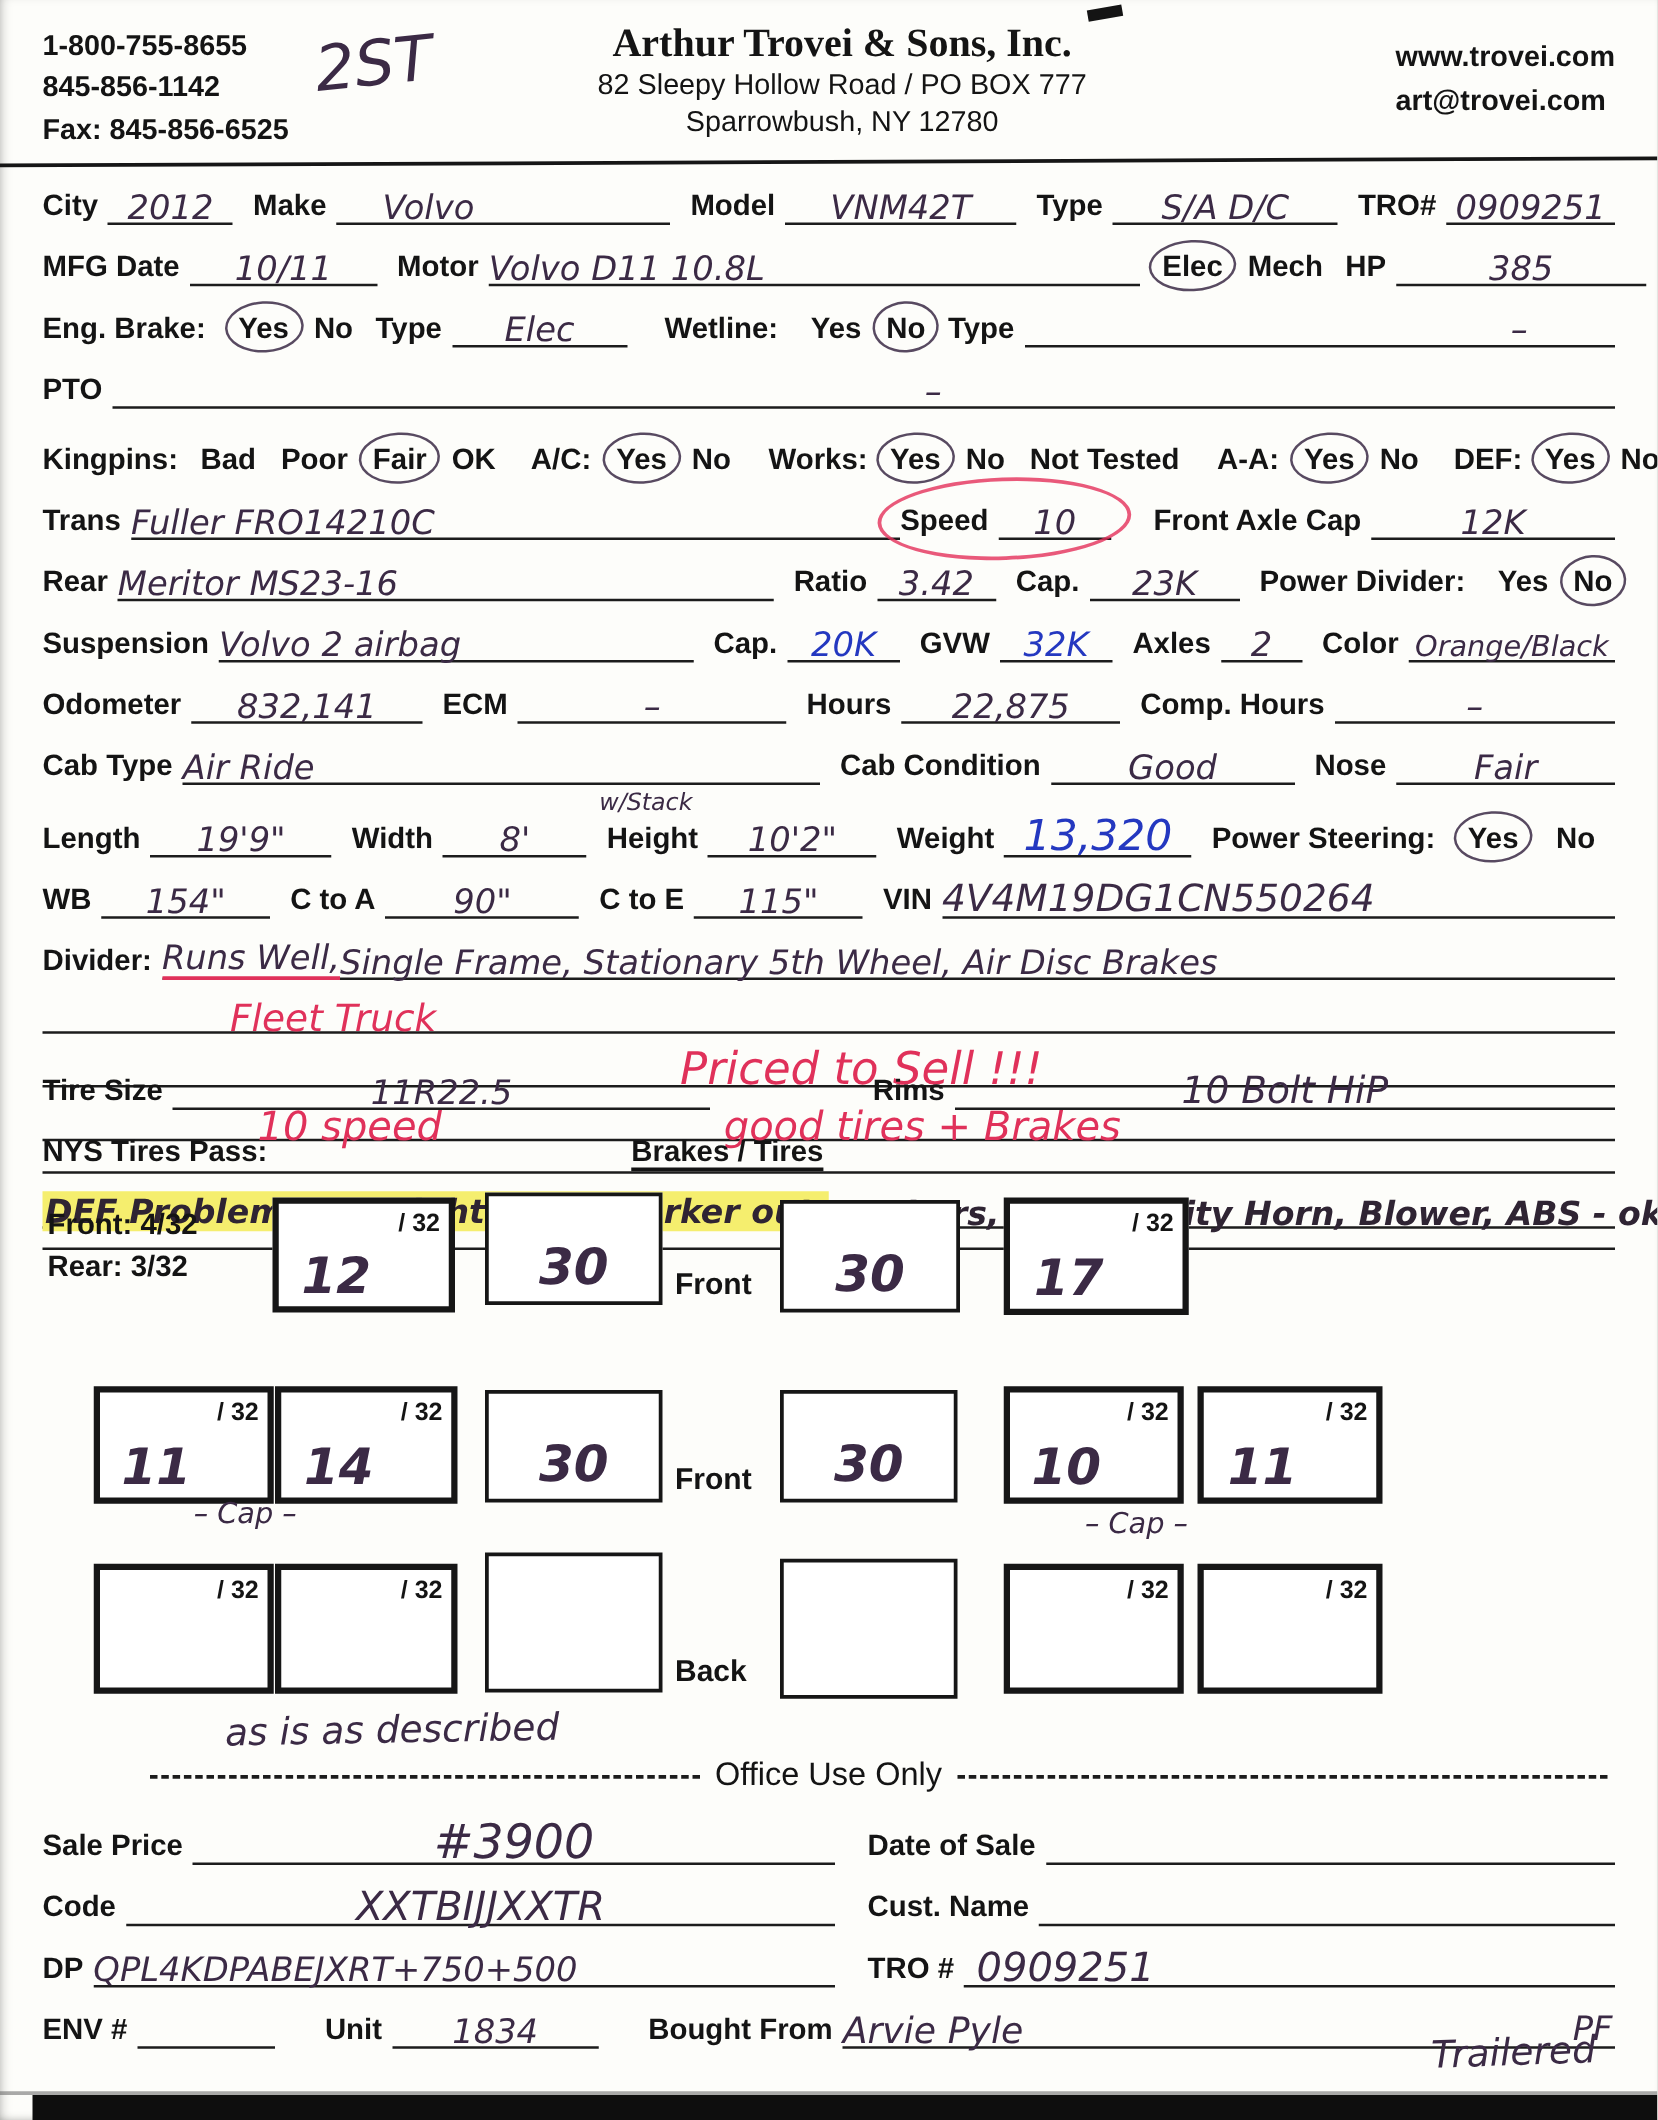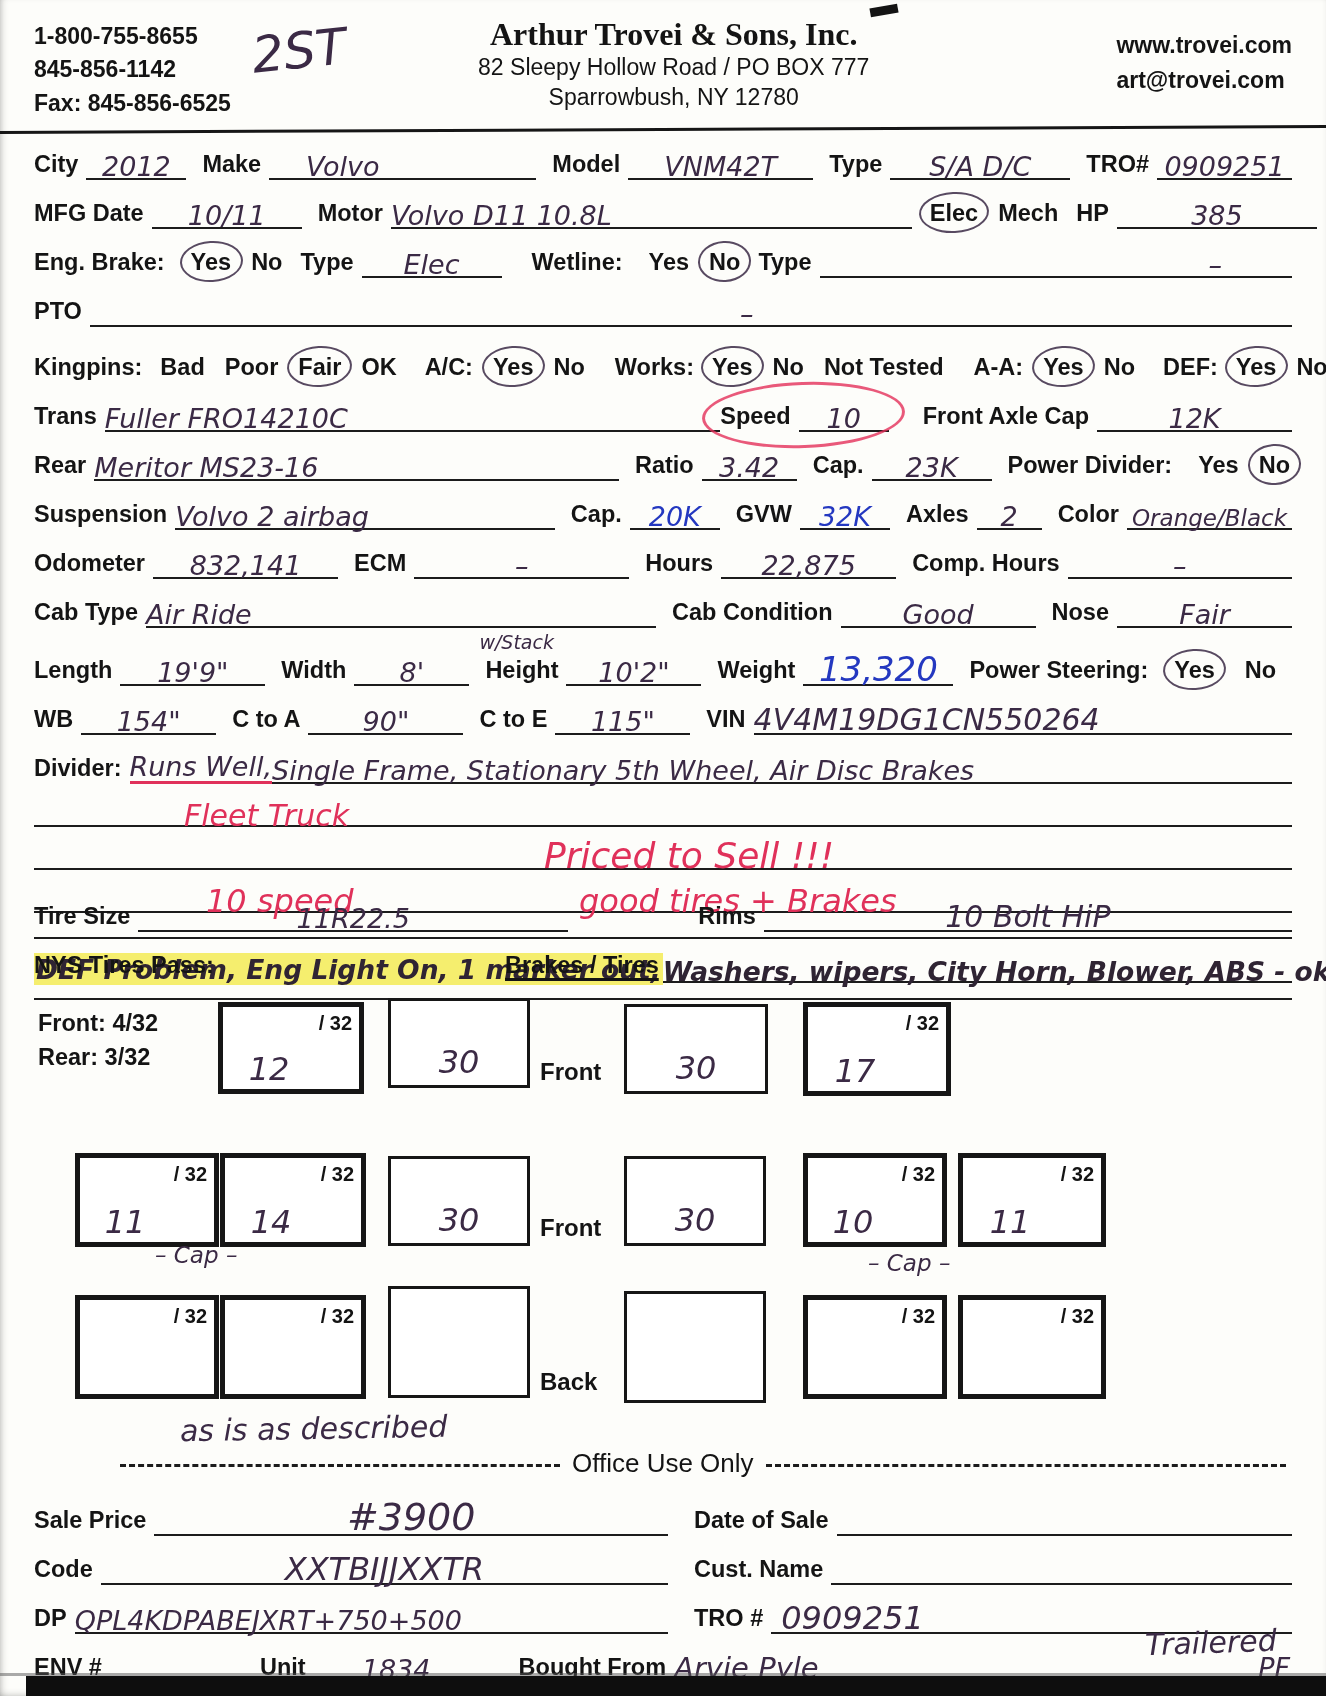--- a/index.html
+++ b/index.html
@@ -40,29 +40,29 @@
   .note-above{position:absolute;top:-24px;left:-6px;font-size:19px;}
   
   .rline{position:relative;border-bottom:2.5px solid #1c1c1c;height:41px;margin:0 34px;}
   .rline .hw{position:absolute;bottom:-6px;}
   .hl-line{position:relative;border-bottom:2.5px solid #1c1c1c;height:42px;margin:0 34px;
            display:flex;align-items:flex-end;}
   .hl-line .hw{font-size:26.5px;margin-bottom:-4px;color:#2f2433;font-weight:bold;}
   .hl{background:#f5ee6e;box-shadow:0 -6px 0 6px #f5ee6e00;padding:4px 2px 2px 2px;}
   .thinline{border-bottom:2px solid #1c1c1c;height:15px;margin:0 34px;}
   
-  .lower{position:absolute;top:896px;left:0;right:0;}
+  .lower{position:absolute;top:852px;left:0;right:0;}
   .nysrow{position:relative;margin:20px 34px 0 34px;font-size:23.5px;font-weight:700;height:34px;}
   .btitle{position:absolute;left:471px;top:0;text-decoration:underline;text-decoration-thickness:2.5px;text-underline-offset:5px;}
   .tiregrid{position:relative;height:428px;}
   .spec{position:absolute;left:38px;font-size:23.5px;font-weight:700;}
   .tb{position:absolute;border:3px solid #161616;background:#fff;}
   .tb.thick{border-width:5px;}
   .tb .unit{position:absolute;top:5px;right:7px;font-size:20px;font-weight:700;}
-  .tb .val{position:absolute;left:0;right:0;bottom:7px;text-align:center;font-size:32px;}
+  .tb .val{position:absolute;left:0;right:0;bottom:7px;text-align:center;font-size:40px;font-weight:bold;}
   .tb.u .val{right:44px;bottom:4px;}
   .glabel{position:absolute;font-size:24px;font-weight:700;}
   .caplbl{position:absolute;font-size:23px;}
   
   .office{margin-top:16px;}
   .divider{position:relative;display:flex;align-items:center;margin:34px 40px 8px 120px;}
   .dseg{border-bottom:3.5px dashed #1c1c1c;height:3px;}
   .dseg.l{width:440px;}
   .dseg.r{flex:1;}
   .dlabel{font-size:26px;font-weight:400;padding:0 12px;white-space:nowrap;text-align:center;}

